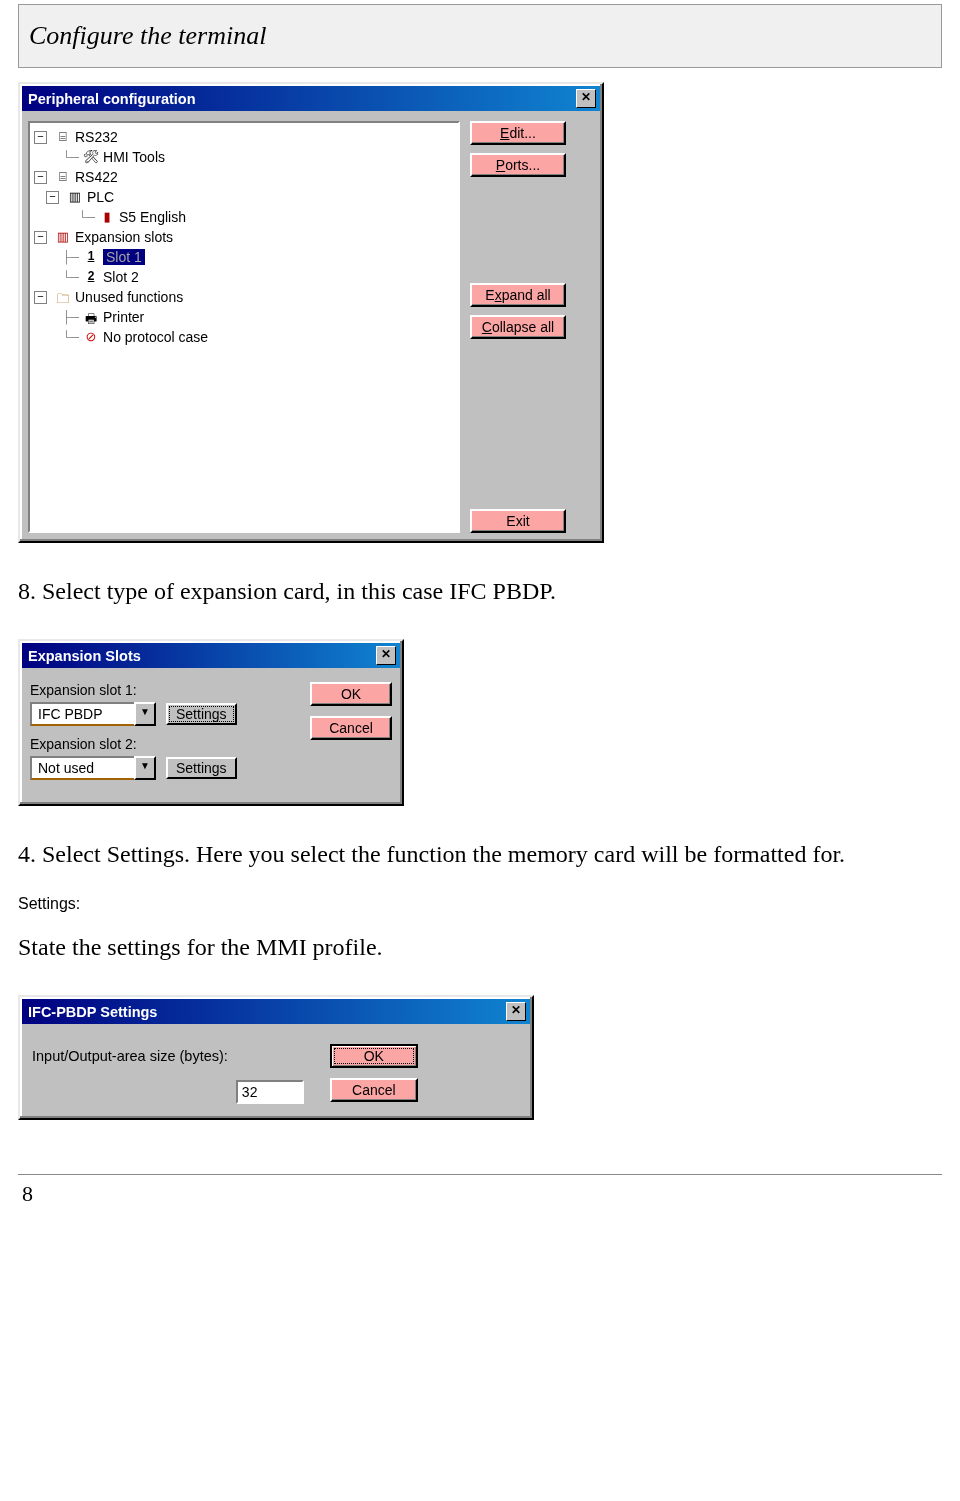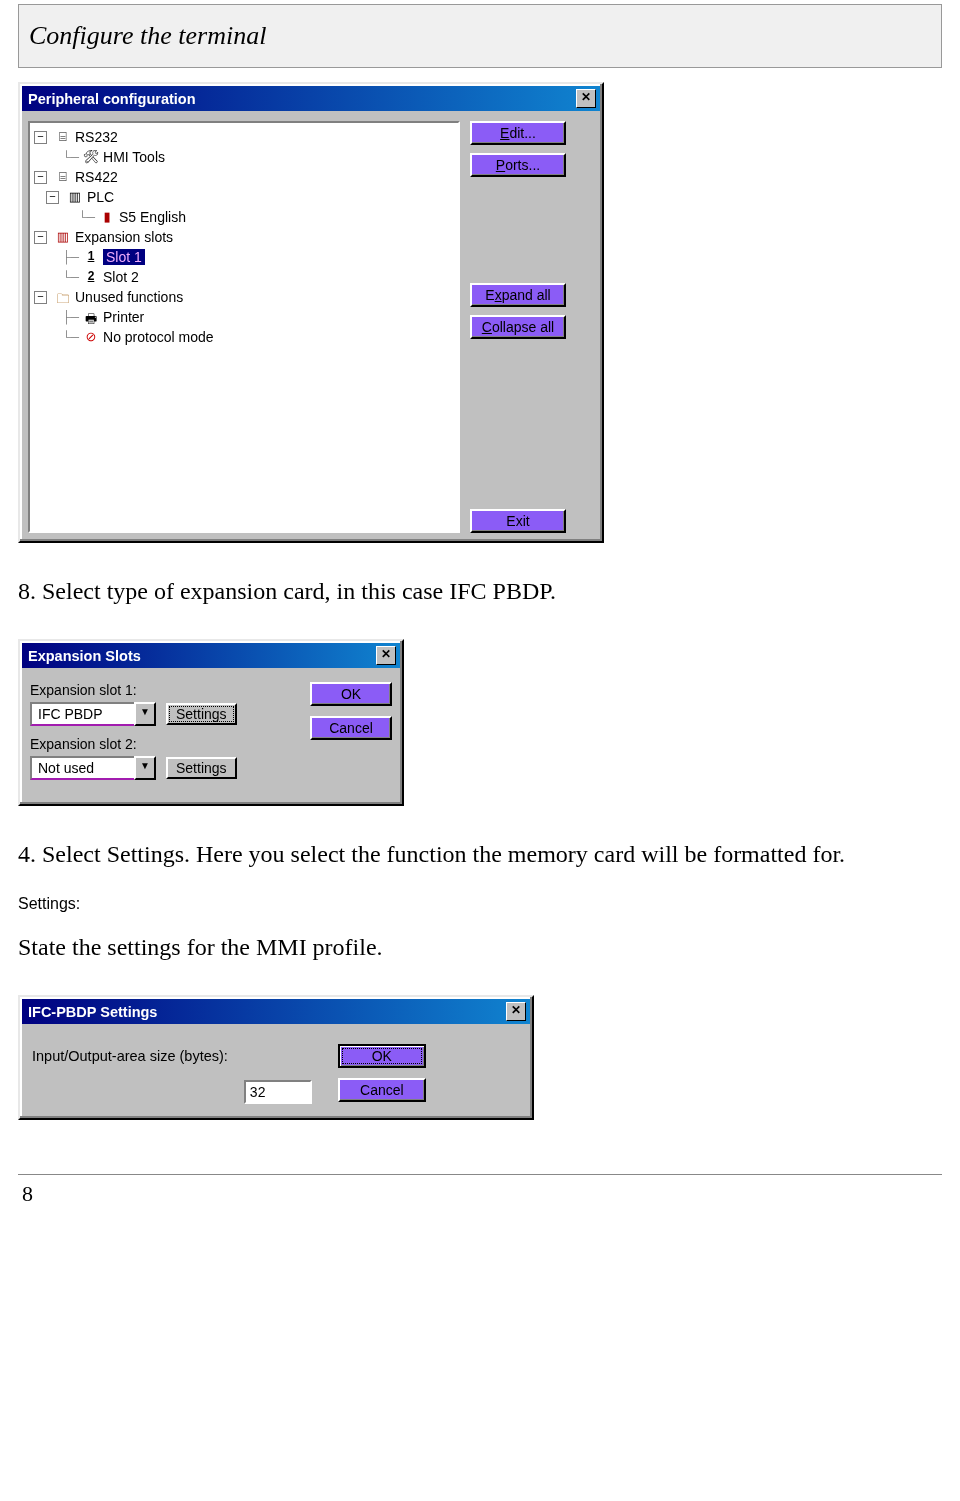--- a/index.html
+++ b/index.html
@@ -74,21 +74,21 @@
     border-top:1px solid #fff; border-left:1px solid #fff;
     border-right:1px solid #000; border-bottom:1px solid #000;
     font-family: Arial;
     font-weight:bold;
     font-size:12px;
     line-height:14px;
     text-align:center;
     color:#000;
   }
   .btn {
-    background:#8b5cf6;
+    background:#fca5a5;
     border-top:2px solid #fff; border-left:2px solid #fff;
     border-right:2px solid #000; border-bottom:2px solid #000;
     box-shadow: inset -1px -1px 0 #808080;
     padding:2px 0;
     text-align:center;
     font-size:14px;
     min-width:92px;
   }
   .btn.focus { outline:1px dotted #000; outline-offset:-5px; border:2px solid #000; box-shadow: inset 1px 1px 0 #fff, inset -1px -1px 0 #808080;}
   .und { text-decoration: underline; }
@@ -102,41 +102,41 @@
     border-top:2px solid #808080; border-left:2px solid #808080;
     border-right:2px solid #fff; border-bottom:2px solid #fff;
     padding:4px;
     font-size:14px;
   }
   .tree-row { display:flex; align-items:center; height:20px; white-space:nowrap;}
   .tbox {
     width:11px; height:11px; border:1px solid #808080; font-size:11px; line-height:9px; text-align:center; margin-right:4px; background:#fff;
   }
   .ticon { width:18px; height:16px; display:inline-block; margin:0 3px; font-size:12px; text-align:center;}
-  .sel { background:#000080; color:#f0abfc; padding:0 3px;}
+  .sel { background:#000080; color:#a3a3a3; padding:0 3px;}
   .side-btns { display:flex; flex-direction:column; gap:8px; margin-left:10px; }
   .side-btns .spacer { flex:0 0 90px; }
 
   
   .expslots { width: 382px; }
   .exp-body { padding:8px 10px 14px 10px; display:flex; }
   .exp-left { flex:1; }
   .exp-row-label { font-size:14px; margin:4px 0 4px 0;}
   .exp-controls { display:flex; align-items:center; gap:10px; margin-bottom:10px;}
   .combo { display:flex; }
-  .combo .txt { background:#fff; border-top:2px solid #808080; border-left:2px solid #808080; border-bottom:2px solid #a21caf; border-right:none; padding:2px 6px; width:90px; font-size:14px;}
+  .combo .txt { background:#fff; border-top:2px solid #808080; border-left:2px solid #808080; border-bottom:2px solid #a16207; border-right:none; padding:2px 6px; width:90px; font-size:14px;}
   .combo .arrow { width:18px; background:#c0c0c0; border-top:2px solid #fff; border-left:2px solid #fff; border-right:2px solid #000; border-bottom:2px solid #000; font-size:10px; text-align:center; line-height:16px;}
   .smallbtn { background:#c0c0c0; border-top:2px solid #fff; border-left:2px solid #fff; border-right:2px solid #000; border-bottom:2px solid #000; padding:1px 8px; font-size:14px;}
   .smallbtn.focus { outline:1px dotted #000; outline-offset:-4px;}
   .exp-right { display:flex; flex-direction:column; gap:10px; margin-left:16px; padding-top:4px;}
 
   
   .ifc { width:512px; }
   .ifc-body { padding:18px 12px 14px 12px; display:flex; align-items:flex-start;}
-  .ifc-label { font-size:14.5px; margin-right:16px; padding-top:4px;}
+  .ifc-label { font-size:14.5px; margin-right:8px; padding-top:4px;}
   .ifc-input { background:#fff; border-top:2px solid #808080; border-left:2px solid #808080; border-right:2px solid #fff; border-bottom:2px solid #fff; width:56px; padding:2px 4px; font-size:14px; margin-right:26px;margin-top:36px;}
   .ifc-btns { display:flex; flex-direction:column; gap:10px;}
 
   
   .ind { display:inline-block; }
   .w12{width:12px;} .w28{width:28px;} .w44{width:44px;}
   .line { color:#808080; font-size:12px; }
 
   
   .ico { font-size:13px; }
@@ -209,21 +209,21 @@
         <div class="tree-row">
           <span class="ind w28"></span>
             <span class="line">├─</span>
           <span class="ticon ico">🖶</span>
           <span>Printer</span>
         </div>
         <div class="tree-row">
           <span class="ind w28"></span>
             <span class="line">└─</span>
           <span class="ticon ico" style="color:#c00;">⊘</span>
-          <span>No protocol mode</span>
+          <span>No protocol case</span>
         </div>
       </div>
       <div class="side-btns">
         <div class="btn"><span class="und">E</span>dit...</div>
         <div class="btn"><span class="und">P</span>orts...</div>
         <div class="spacer"></div>
         <div class="btn">E<span class="und">x</span>pand all</div>
         <div class="btn"><span class="und">C</span>ollapse all</div>
         <div style="flex:1"></div>
         <div class="btn">Exit</div>

